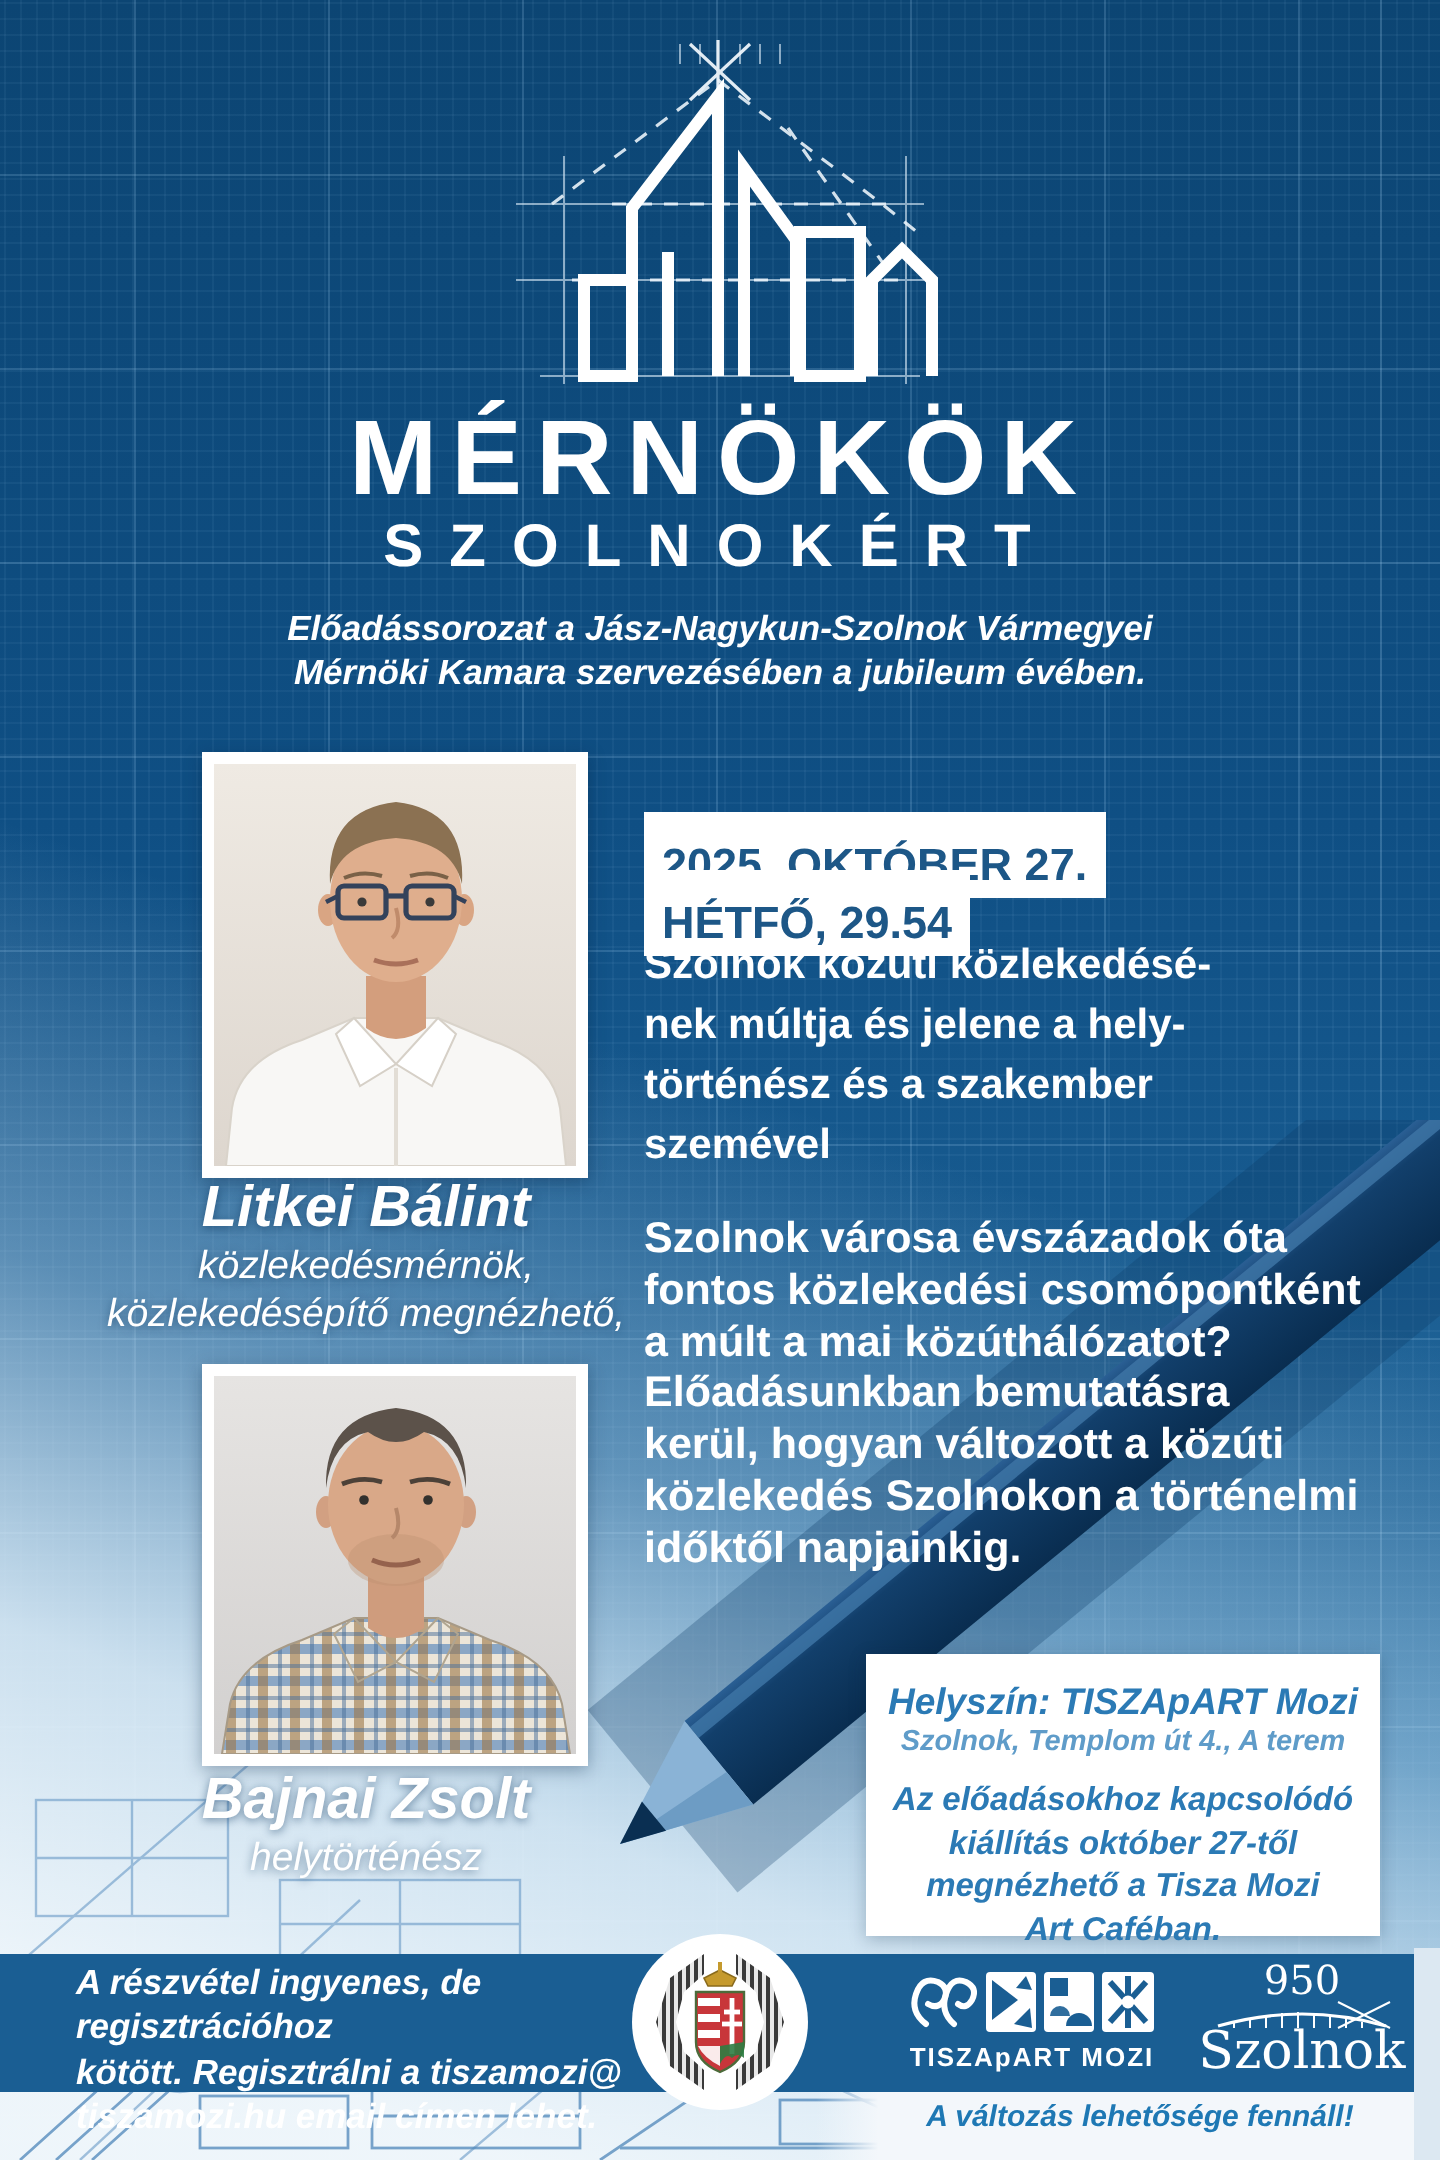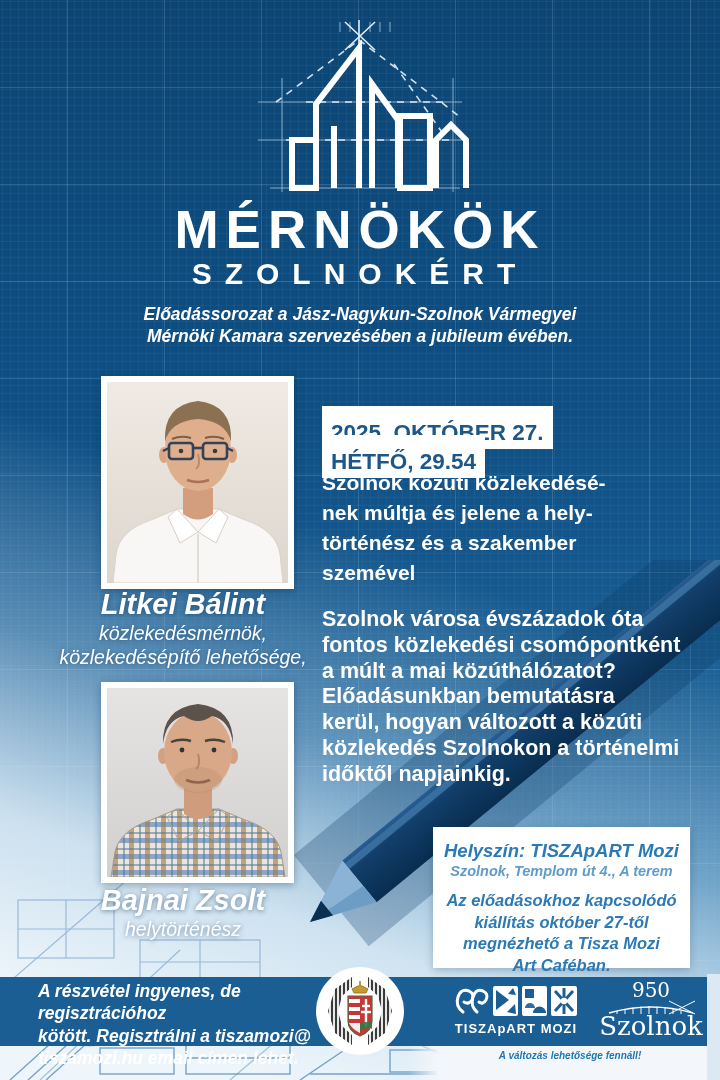--- a/index.html
+++ b/index.html
@@ -48,21 +48,21 @@
   .footer-bar{left:0;top:977px;width:707px;height:69px;background:#1a5e93;z-index:5;}
   .registration{left:38px;top:980px;width:330px;color:#fff;font-size:17.5px;font-weight:700;font-style:italic;line-height:22.4px;z-index:6;}
   .circle-logo{left:315px;top:965px;width:90px;height:92px;z-index:7;}
   .tiszapart{left:448px;top:984px;width:136px;z-index:7;}
   .tiszapart-tiles{width:126px;height:34px;margin:0 auto;}
   .tiszapart-text{margin-top:3px;text-align:center;color:#fff;font-size:13px;font-weight:700;letter-spacing:1px;}
   .szolnok-logo{left:598px;top:980px;width:106px;text-align:center;color:#fff;z-index:7;font-family:"DejaVu Serif",serif;}
   .szolnok-number{font-size:20px;line-height:20px;}
   .szolnok-bridge{width:92px;height:15px;margin:0 auto;}
   .szolnok-name{font-size:26px;line-height:23px;}
-  .slogan{left:430px;top:1050px;width:280px;text-align:center;color:#1e78b4;font-size:10px;font-weight:700;font-style:italic;z-index:6;}
+  .slogan{left:430px;top:1050px;width:280px;text-align:center;color:#1e78b4;font-size:15px;font-weight:700;font-style:italic;z-index:6;}
 </style>
 </head>
 <body>
 
 <div id="poster">
 
   <div class="light-sweep"></div>
   <div class="bottom-strip"></div>
   <div class="right-sliver"></div>
 
@@ -181,21 +181,21 @@
       <circle cx="74" cy="69" r="2.3" fill="#3a3a3a"></circle>
         <circle cx="108" cy="69" r="2.3" fill="#3a3a3a"></circle>
       <path d="M91,72 Q94,83 89,87" stroke="#c08b6b" stroke-width="2" fill="none"></path>
       <path d="M80,98 Q91,102 102,98" stroke="#a9705a" stroke-width="2.5" fill="none"></path>
     </svg>
   </div>
 
   <div class="abs caption" style="top:588px;">
     <div class="name">Litkei Bálint</div>
     <div class="role">közlekedésmérnök,</div>
-    <div class="role">közlekedésépítő lehetősége,</div>
+    <div class="role">közlekedésépítő megnézhető,</div>
   </div>
 
   <div class="abs photo" style="left:101px;top:682px;width:181px;height:189px;">
     <svg viewBox="0 0 181 189" preserveAspectRatio="none">
       <defs>
         <linearGradient id="p2bg" x1="0" y1="0" x2="0" y2="1">
           <stop offset="0" stop-color="#e6e4e2"></stop>
             <stop offset="1" stop-color="#d2d0cf"></stop>
         </linearGradient>
         <pattern id="plaid" width="16" height="16" patternUnits="userSpaceOnUse">

